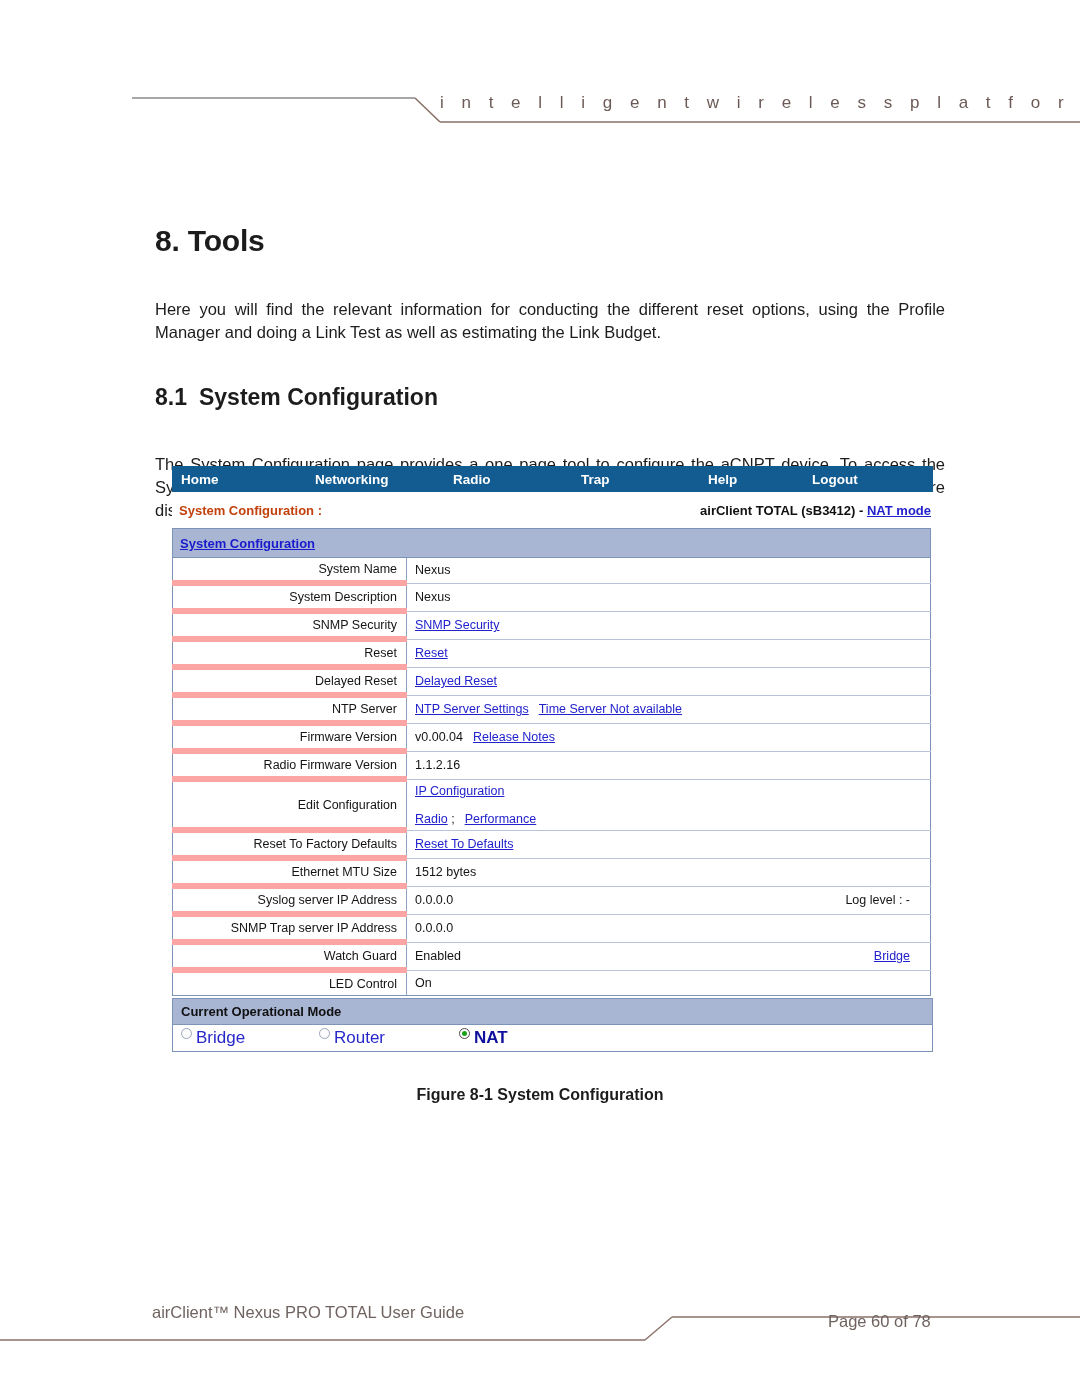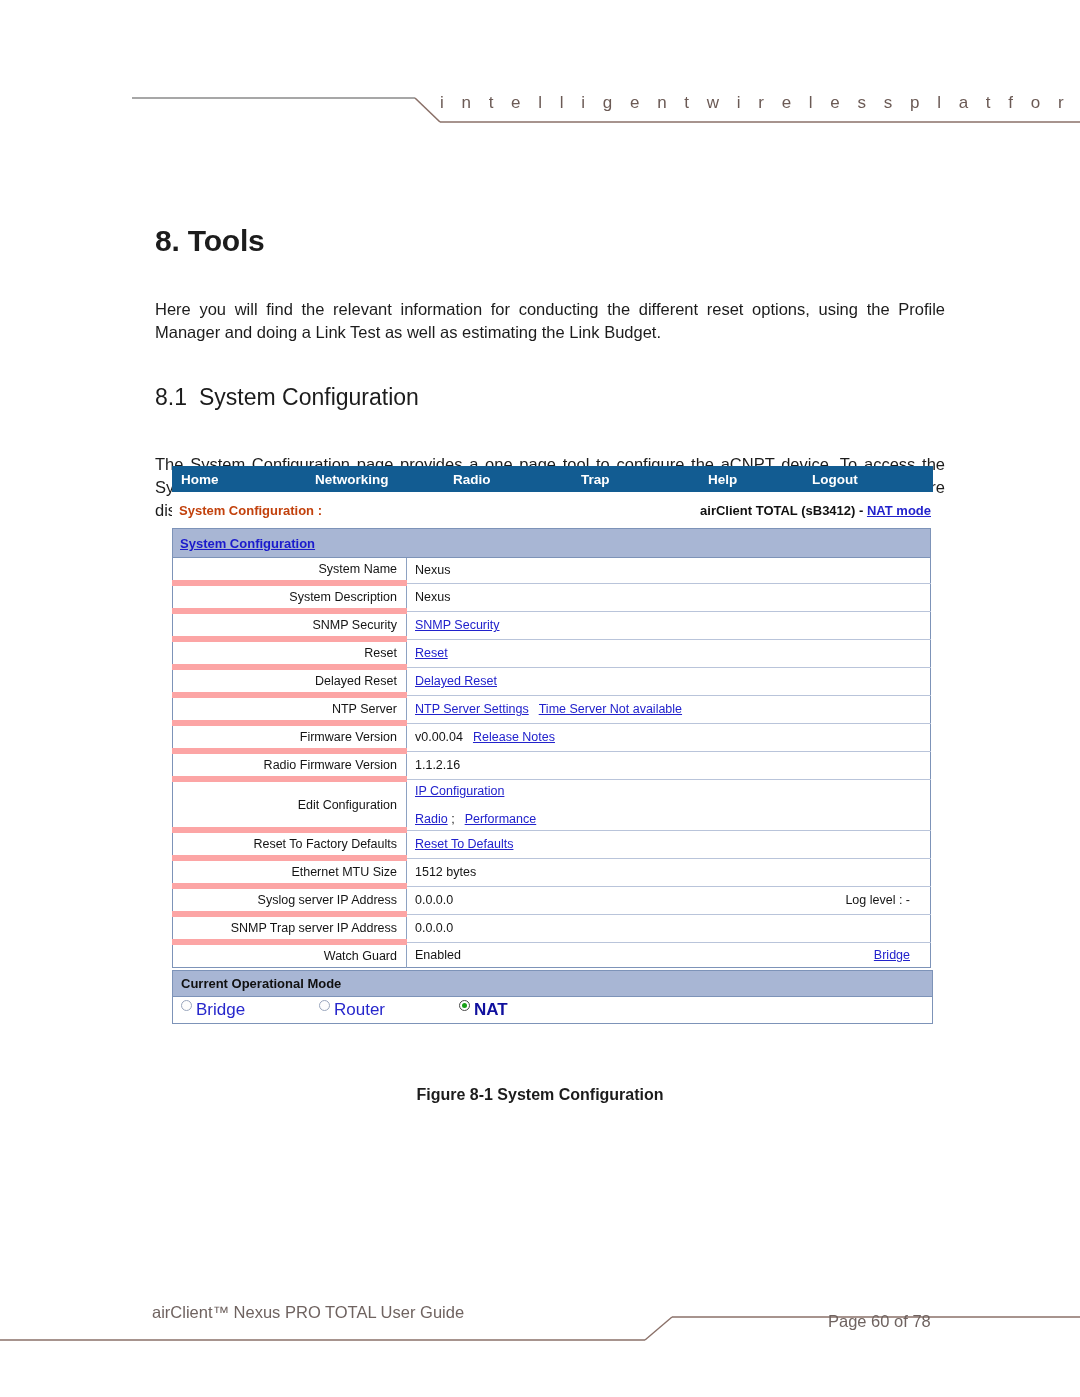--- a/index.html
+++ b/index.html
@@ -54,21 +54,21 @@
     font-family: "Liberation Sans", sans-serif;
     font-size: 16.5px;
     line-height: 23px;
     text-align: justify;
     color: #1c1c1c;
     margin: 0;
   }
   h2.section {
     font-family: "Liberation Sans", sans-serif;
     font-size: 23px;
-    font-weight: normal;
+    font-weight: bold;
     color: #1c1c1c;
     margin: 40px 0 42px 0;
   }
   h2.section .num { margin-right: 12px; }
 
   
   .webui {
     position: absolute;
     left: 172px;
     top: 466px;
@@ -398,20 +398,24 @@
     <tr>
       <td class="lbl">Watch Guard</td>
       <td class="val">
         <span class="val-flex">
           <span>Enabled</span>
           <a class="val-right" href="#">Bridge</a>
         </span>
       </td>
     </tr>
 
+    <tr>
+      <td class="lbl">LED Control</td>
+      <td class="val">On</td>
+    </tr>
   </tbody>
     </table>
 
   <div class="opmode">
     <div class="opmode-hdr">Current Operational Mode</div>
     <div class="opmode-body">
       <label class="radio-opt o-bridge">
         <span class="radio-dot"></span>
         <span class="radio-label">Bridge</span>
       </label>

